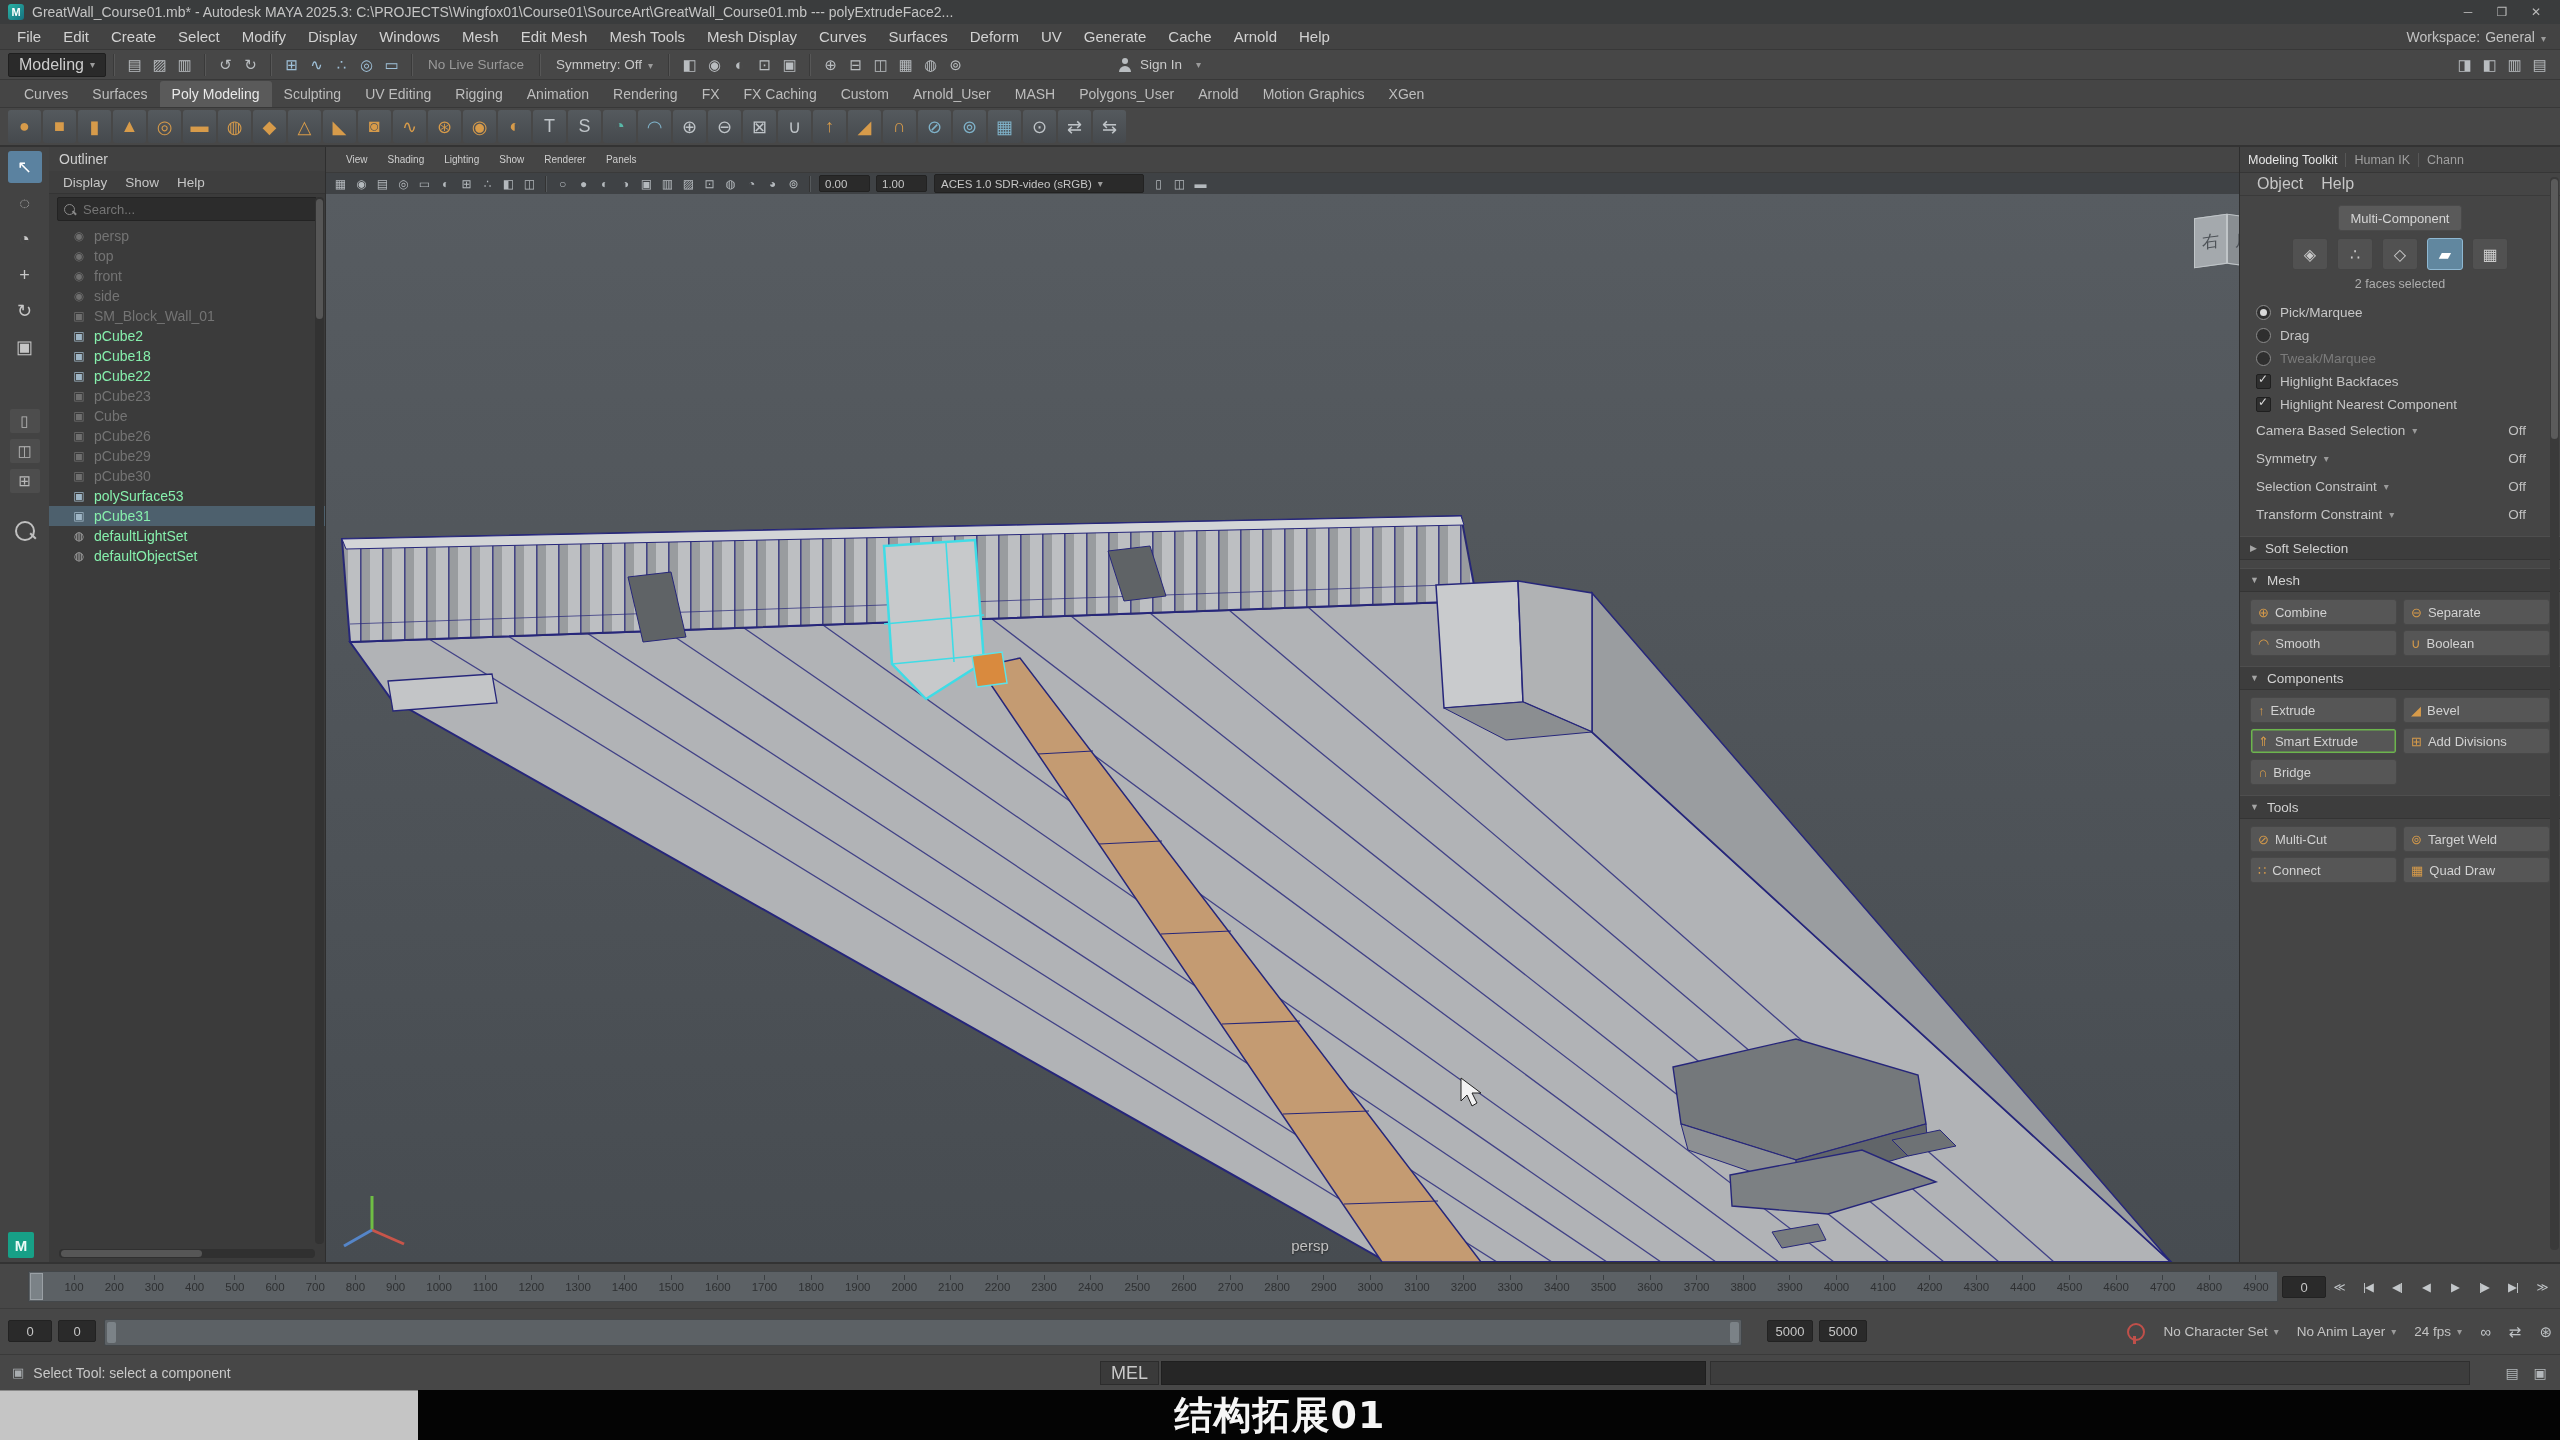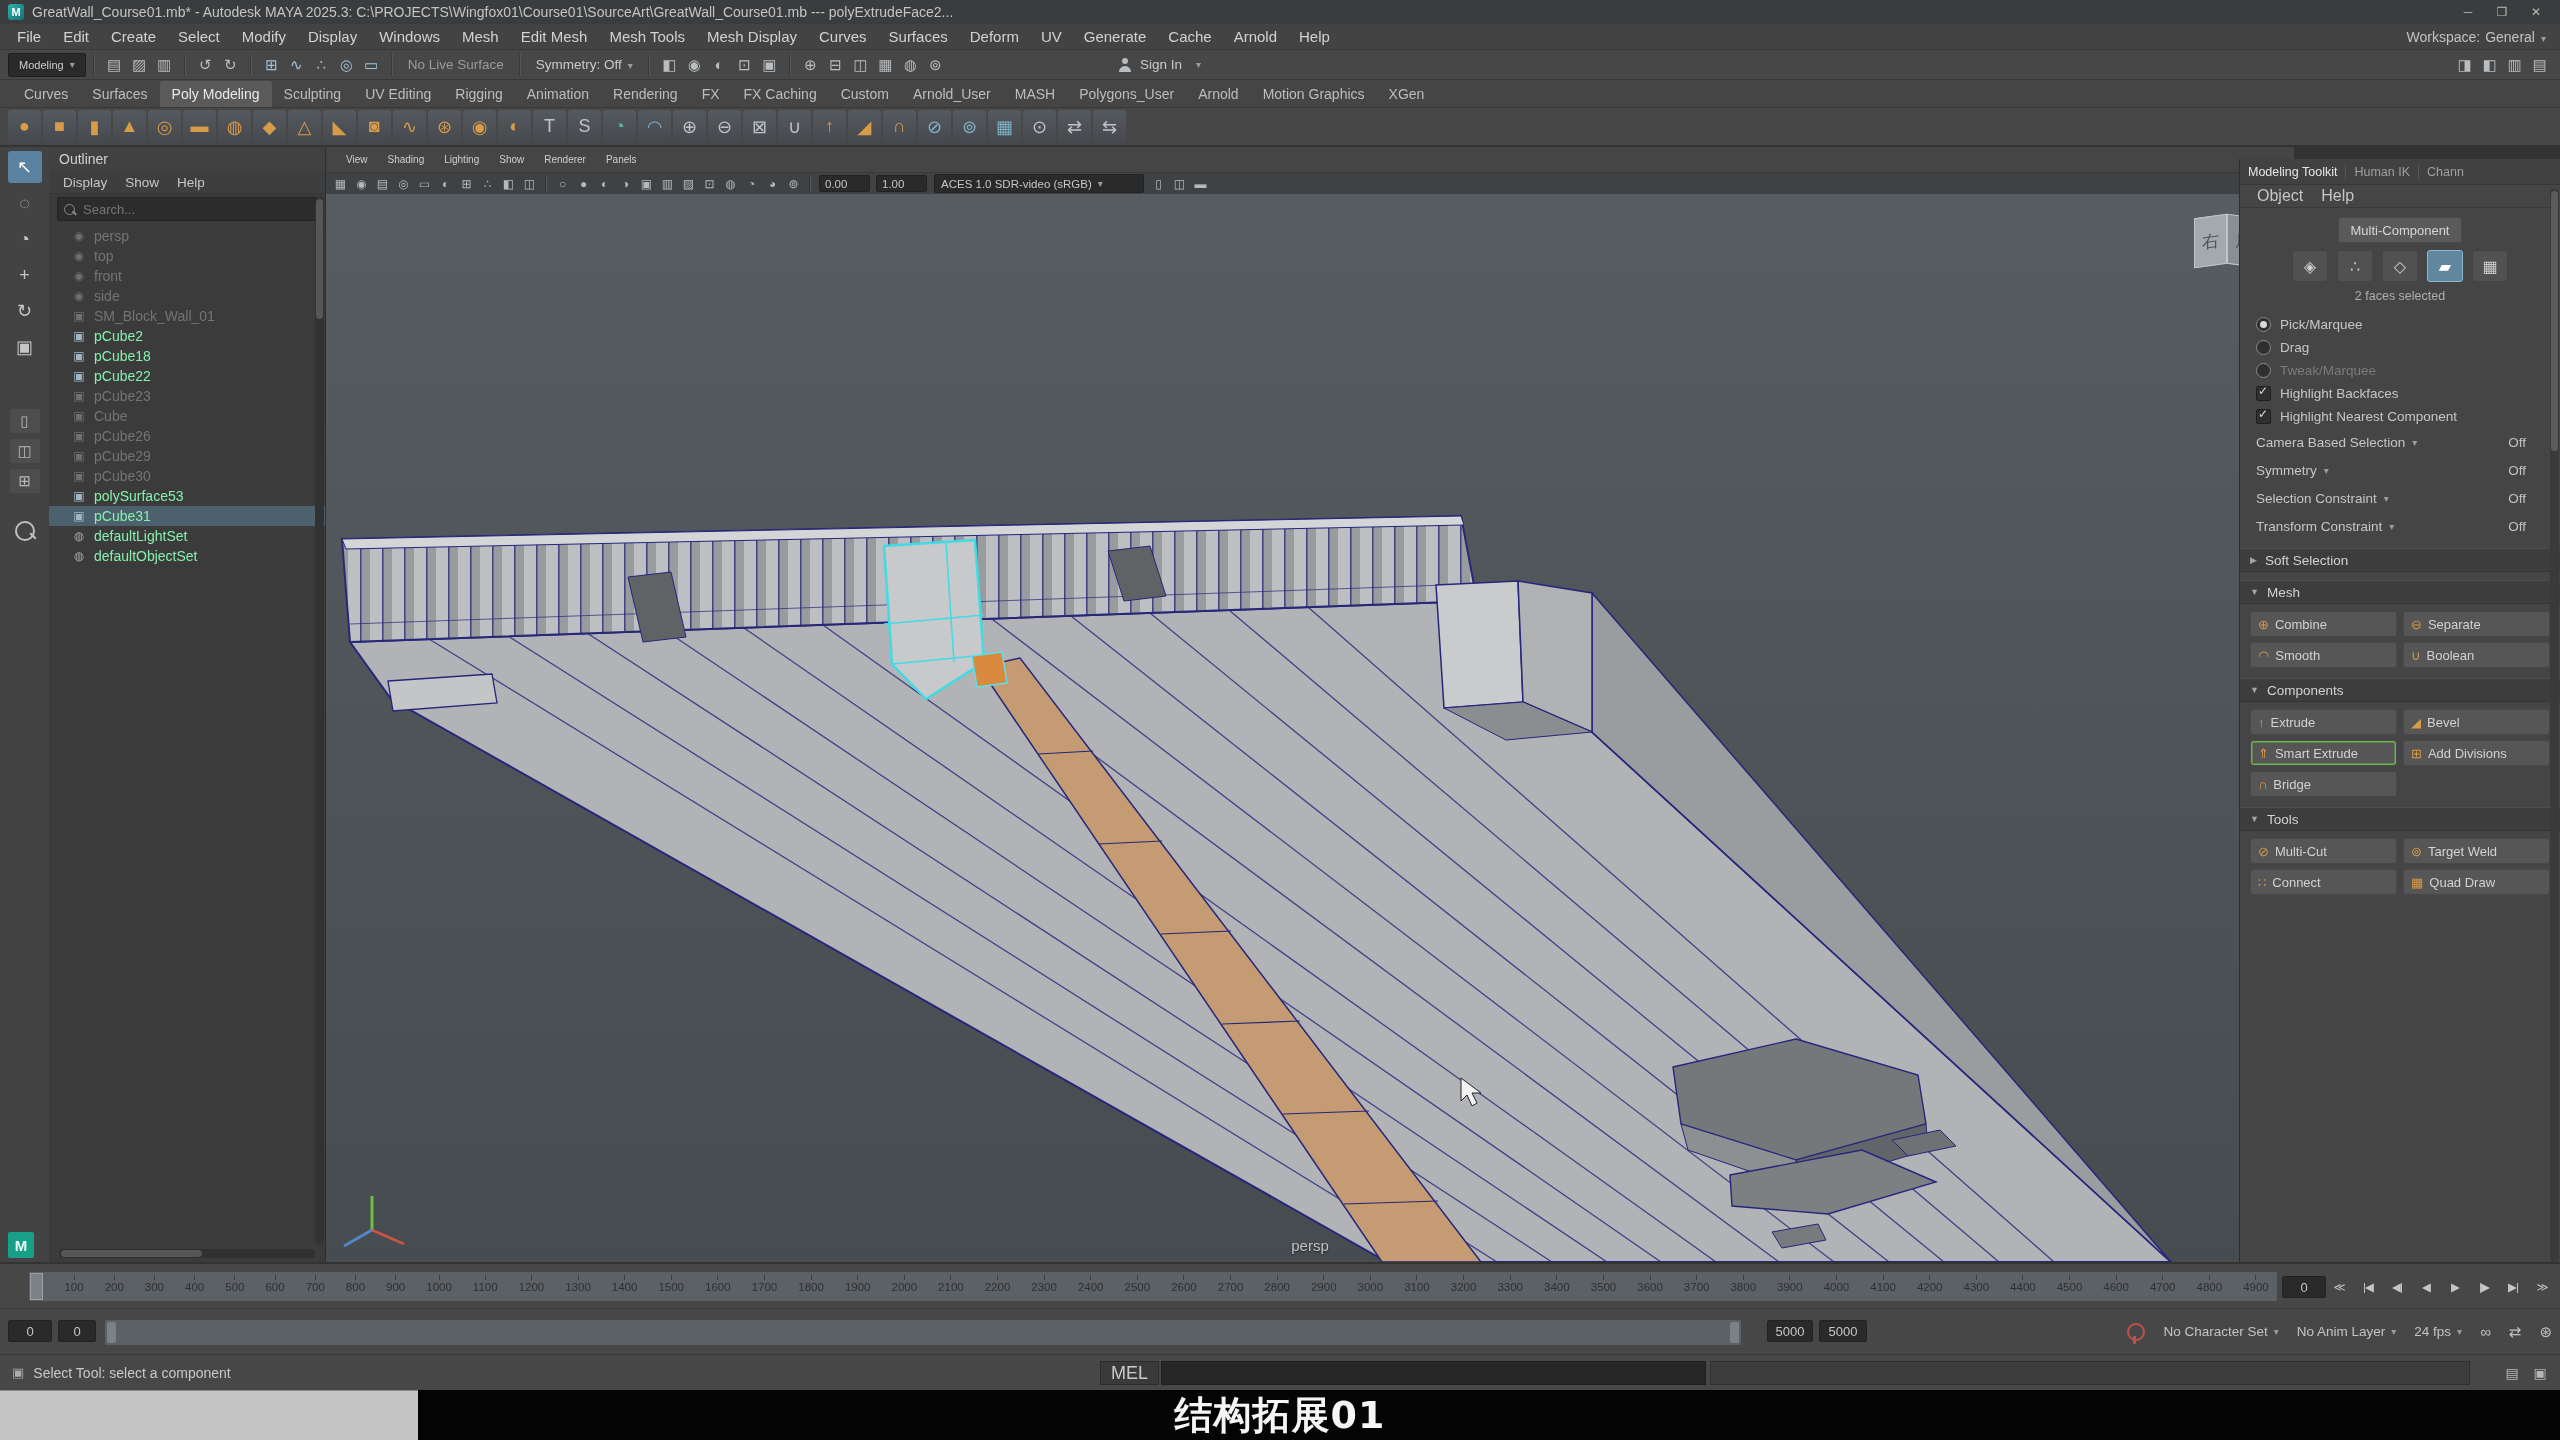--- a/index.html
+++ b/index.html
@@ -20,21 +20,21 @@
   
   .menubar{left:0;top:24px;width:100%;height:26px;background:#434343;display:flex;align-items:center;
            padding-left:6px;font-size:15px;border-bottom:1px solid #383838;box-sizing:border-box}
   .menu-item{padding:0 11px;color:#d2d2d2}
   .workspace{position:absolute;right:14px;font-size:14px;color:#c2c2c2;display:flex;gap:5px;align-items:center}
 
   
   .statusline{left:0;top:50px;width:100%;height:30px;background:#474747;display:flex;align-items:center;
               padding-left:8px;box-sizing:border-box;border-bottom:1px solid #383838}
   .mode-dd{height:22px;background:#2a2a2a;border:1px solid #1f1f1f;border-radius:2px;display:flex;
-           align-items:center;padding:0 10px;font-size:11px;color:#cdcdcd}
+           align-items:center;padding:0 10px;font-size:16px;color:#cdcdcd}
   .sl-group{display:flex;align-items:center}
   .sl-icon{width:25px;height:25px;display:flex;align-items:center;justify-content:center;font-size:15px;color:#b9bdc0}
   .snapicons .sl-icon{color:#9fc0d8}
   .sep{width:0;height:22px;margin:0 7px;border-left:1px solid #3a3a3a;border-right:1px solid #575757}
   .sl-text{font-size:13.5px;color:#9a9a9a;margin:0 8px;white-space:nowrap}
   .sl-text.bright{color:#c9c9c9}
   .signin{position:absolute;left:1118px;display:flex;align-items:center;gap:8px;font-size:13.5px;color:#c9c9c9}
   .person-icon{width:14px;height:14px;position:relative}
   .person-icon::before{content:"";position:absolute;left:4px;top:0;width:6px;height:6px;border-radius:50%;background:#b9bdc0}
   .person-icon::after{content:"";position:absolute;left:1px;top:8px;width:12px;height:6px;border-radius:6px 6px 0 0;background:#b9bdc0}
@@ -103,21 +103,21 @@
          padding:0 6px;display:flex;align-items:center;border-radius:2px;margin:0 4px;white-space:nowrap;overflow:hidden}
   .vp-sep{width:0;height:16px;margin:0 5px;border-left:1px solid #333;border-right:1px solid #55595c}
   .vp-canvas{position:absolute;top:47px;left:0;width:1968px;height:1068px;overflow:hidden}
   .persp-label{position:absolute;left:50%;bottom:8px;transform:translateX(-50%);font-size:15px;color:#c2c2c2;text-shadow:0 1px 2px #222}
   .viewcube{position:absolute;right:32px;top:16px;width:68px;height:62px;display:flex;align-items:center;opacity:.9}
   .vc-face{width:33px;height:50px;color:#4d5257;display:flex;align-items:center;justify-content:center;font-size:17px;border:1px solid #ccd1d4;box-sizing:border-box}
   .vc-left{transform:skewY(-8deg);background:#adb2b6}
   .vc-right{transform:skewY(8deg);background:#8f9498}
 
   
-  .rightpanel{position:absolute;right:0;top:12px;width:321px;height:100%;background:#454545;
+  .rightpanel{position:absolute;right:0;top:0;width:321px;height:100%;background:#454545;
               border-left:1px solid #2e2e2e;font-size:14px;box-sizing:border-box;overflow:hidden}
   .mtk-tabs{height:25px;display:flex;align-items:center;font-size:12.5px;background:#414141;border-bottom:1px solid #363636;overflow:hidden}
   .mtk-tab{padding:0 8px;color:#9f9f9f;white-space:nowrap}
   .mtk-tab + .mtk-tab{border-left:1px solid #575757}
   .mtk-tab.active{color:#e6e6e6}
   .mtk-menus{height:22px;display:flex;align-items:center;padding-left:8px;font-size:16px;border-bottom:1px solid #3a3a3a}
   .mtk-menu{padding:0 9px;color:#c6c6c6}
   .mc-btn{margin:9px auto 7px;width:122px;height:24px;background:#5a5a5a;border:1px solid #4a4a4a;border-radius:3px;
           display:flex;align-items:center;justify-content:center;font-size:13px;color:#d6d6d6}
   .mode-row{display:flex;justify-content:center;gap:9px}

